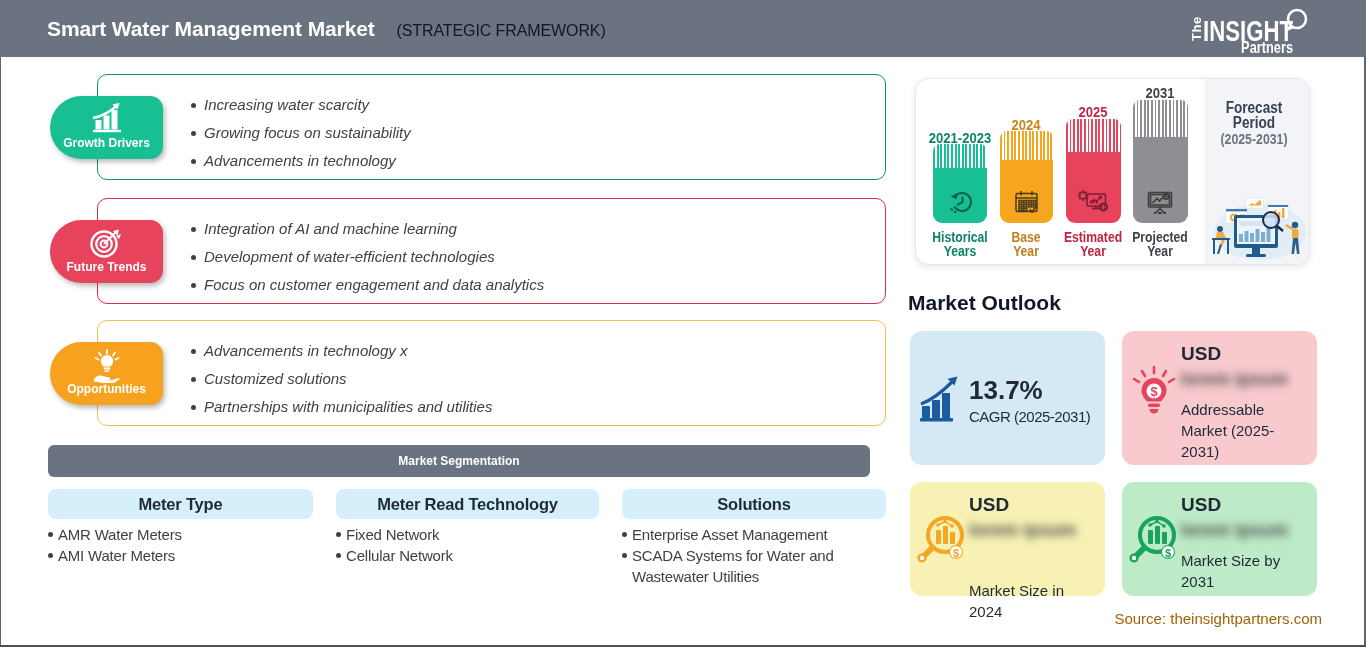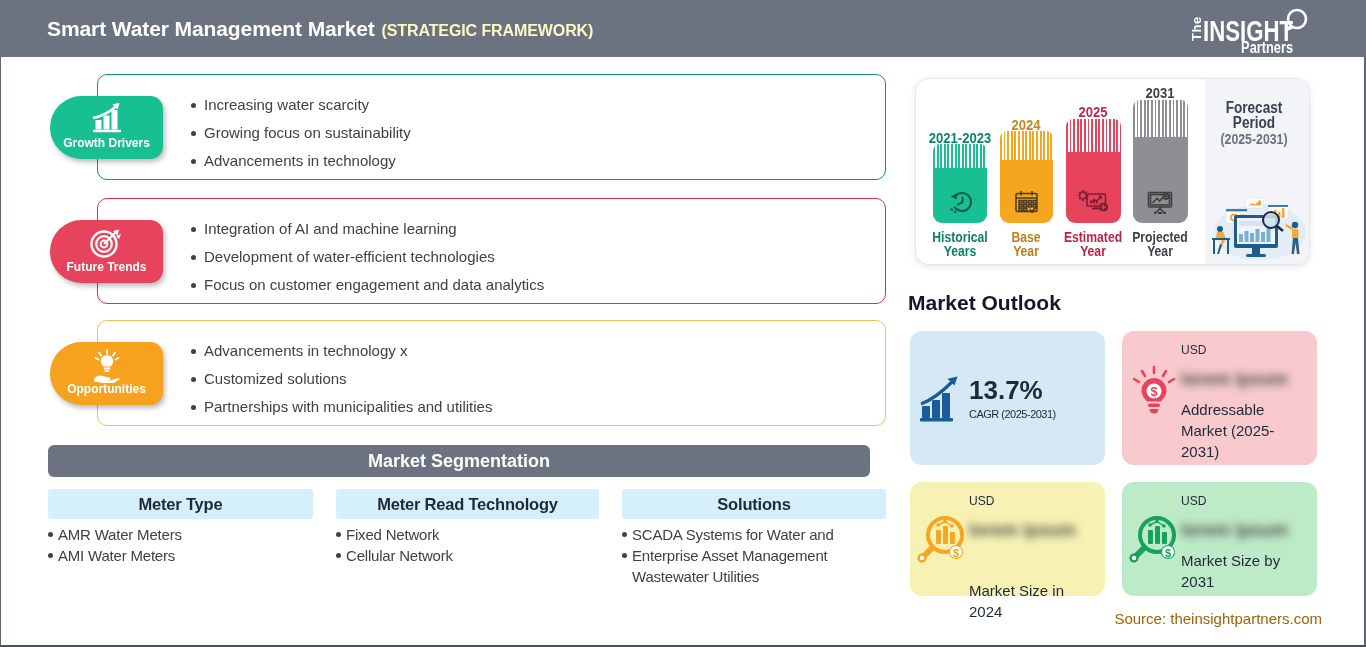--- a/index.html
+++ b/index.html
@@ -5,54 +5,54 @@
 html,body{margin:0;padding:0;}
 *{box-sizing:border-box;font-family:"Liberation Sans",sans-serif;-webkit-font-smoothing:antialiased;}
 .page{position:relative;width:1366px;height:647px;background:#fff;overflow:hidden;}
 .edgeL{position:absolute;left:0;top:57px;bottom:0;width:1px;background:#60656d;}
 .edgeR{position:absolute;right:0;top:57px;bottom:0;width:2px;background:#60656d;}
 .edgeB{position:absolute;left:0;bottom:0;width:100%;height:2px;background:#4b5058;}
 .abs{position:absolute;}
 
 .header{position:absolute;left:0;top:0;width:100%;height:57px;background:#6b7280;}
 .h-title{position:absolute;left:47px;top:17px;letter-spacing:-0.1px;font-size:21px;font-weight:bold;color:#fff;}
-.h-sub{font-size:16px;font-weight:bold;color:#fef9c3;margin-left:1px;letter-spacing:-0.1px;}
-
-.box{position:absolute;left:97px;width:789px;height:106px;border-radius:10px;background:#fff;}
+.h-sub{font-size:16px;font-weight:normal;color:#0f172a;margin-left:16px;letter-spacing:-0.1px;}
+
+.box{position:absolute;left:97px;width:789px;height:106px;border-radius:10px;background:#fff;font-style:italic;}
 .box ul{list-style:none;margin:0;padding:0 0 0 93px;}
 .box li{position:relative;height:28px;line-height:28px;font-size:15px;color:#3f4148;padding-left:13px;}
 .box li::before{content:'';position:absolute;left:0;top:12px;width:5px;height:5px;border-radius:50%;background:#3f4148;}
 .pill{position:absolute;left:50px;width:113px;height:63px;border-radius:32px 13px 13px 32px;
  box-shadow:2px 3px 5px rgba(60,60,60,.35);color:#fff;text-align:center;}
 .pill .plabel{position:absolute;left:0;right:0;bottom:9px;font-size:12px;font-weight:bold;transform:translateZ(0);}
 .pill svg{position:absolute;left:50%;transform:translateX(-50%);top:7px;}
 
 .segbar{position:absolute;left:48px;top:445px;width:822px;height:32px;background:#6b7280;border-radius:6px;
- color:#fff;font-size:18px;font-weight:bold;text-align:center;line-height:32px;}
-.colhead{position:absolute;top:489px;height:30px;background:#d5f0fa;border-radius:3px;
+ color:#fff;font-size:12px;font-weight:bold;text-align:center;line-height:32px;}
+.colhead{position:absolute;top:489px;height:30px;background:#d5f0fa;border-radius:8px;
  font-size:16.5px;font-weight:bold;color:#1f2937;text-align:center;line-height:30px;letter-spacing:-0.2px;}
 .seglist{position:absolute;font-size:15px;color:#3f4148;letter-spacing:-0.2px;}
 .seglist .row{position:relative;padding-left:10px;line-height:21px;}
 .seglist .row::before{content:'';position:absolute;left:0;top:8px;width:5px;height:5px;border-radius:50%;background:#3f4148;}
 .seglist .row.nob::before{display:none;}
 
 .ycard{position:absolute;left:915px;top:78px;width:395px;height:187px;background:#fff;
  border:1px solid #e4e7ec;border-radius:14px;box-shadow:0 2px 6px rgba(120,120,130,.18);}
 .fpanel{position:absolute;left:1205px;top:79px;width:104px;height:185px;background:#f2f4f7;border-radius:0 13px 13px 0;}
 .fp-t1{position:absolute;left:1202px;top:100px;width:104px;text-align:center;font-size:16px;font-weight:bold;color:#374151;line-height:15px;transform:scaleX(.85);}
 .fp-t2{position:absolute;left:1197px;top:130px;width:114px;text-align:center;font-size:15px;font-weight:bold;color:#6b7280;transform:scaleX(.82);}
 .bar-sol{position:absolute;border-radius:0 0 9px 9px;}
 .bar-str{position:absolute;border-radius:7px 7px 0 0;}
 .yrlab{position:absolute;font-size:15px;font-weight:bold;text-align:center;transform:scaleX(.87);width:80px;}
 .blab{position:absolute;font-size:14px;font-weight:bold;text-align:center;line-height:13.5px;transform:scaleX(.87);}
 .baricon{position:absolute;}
 
 .mo-h{position:absolute;left:908px;top:291px;font-size:21px;font-weight:bold;color:#111827;}
 .card{position:absolute;width:195px;border-radius:12px;}
-.usd{position:absolute;font-size:12px;font-weight:normal;color:#1f2937;}
+.usd{position:absolute;font-size:19px;font-weight:bold;color:#1f2937;}
 .blur{position:absolute;font-size:18px;font-weight:bold;color:#4a4a4a;filter:blur(4px);}
 .ctext{position:absolute;font-size:15px;color:#1f2937;line-height:21px;}
 .source{position:absolute;right:44px;top:610px;font-size:15px;color:#a16207;}
 
 .logo{position:absolute;left:1188px;top:5px;width:124px;height:50px;}
 </style>
 </head>
 <body>
 <div class="page">
   <div class="edgeL"></div>
@@ -141,22 +141,22 @@
   <div class="colhead" style="left:622px;width:264px;">Solutions</div>
   <div class="seglist" style="left:48px;top:524px;width:280px;">
     <div class="row">AMR Water Meters</div>
     <div class="row">AMI Water Meters</div>
   </div>
   <div class="seglist" style="left:336px;top:524px;width:280px;">
     <div class="row">Fixed Network</div>
     <div class="row">Cellular Network</div>
   </div>
   <div class="seglist" style="left:622px;top:524px;width:262px;">
+    <div class="row">Enterprise Asset Management</div>
     <div class="row">SCADA Systems for Water and</div>
-    <div class="row">Enterprise Asset Management</div>
     <div class="row nob">Wastewater Utilities</div>
   </div>
 
   <div class="ycard"></div>
   <div class="fpanel"></div>
   <div class="fp-t1">Forecast<br>Period</div>
   <div class="fp-t2">(2025-2031)</div>
   <div class="abs" id="illus" style="left:1208px;top:192px;">
     <svg width="100" height="71" viewBox="0 0 100 71">
       <ellipse cx="52" cy="40" rx="46" ry="28" fill="#e3edf6"></ellipse>
@@ -300,21 +300,21 @@
     <g fill="#1b5a9b">
       <rect x="2" y="30" width="8" height="12" rx="1"></rect>
       <rect x="12" y="24" width="8" height="18" rx="1"></rect>
       <rect x="22" y="17" width="8" height="25" rx="1"></rect>
       <rect x="0" y="42" width="33" height="3.5" rx="1"></rect>
     </g>
     <path d="M1 28 C12 24,24 14,33 5" stroke="#1b5a9b" stroke-width="3.2" fill="none"></path>
     <path d="M37.5 0.5 L27.5 2.8 L34.5 9.5 Z" fill="#1b5a9b"></path>
   </svg>
   <div class="abs" style="left:969px;top:375px;font-size:26px;font-weight:bold;color:#1f2937;">13.7%</div>
-  <div class="abs" style="left:969px;top:408px;font-size:11px;letter-spacing:-0.5px;color:#1f2937;">CAGR (2025-2031)</div>
+  <div class="abs" style="left:969px;top:408px;font-size:15px;letter-spacing:-0.5px;color:#1f2937;">CAGR (2025-2031)</div>
 
   <svg class="abs" style="left:1129px;top:365px;" width="50" height="60" viewBox="0 0 50 60">
     <g stroke="#e8435c" stroke-width="2.6" stroke-linecap="round">
       <line x1="25" y1="2" x2="25" y2="8"></line>
       <line x1="13" y1="6" x2="16" y2="11"></line>
         <line x1="37" y1="6" x2="34" y2="11"></line>
       <line x1="5" y1="14" x2="10" y2="17"></line>
         <line x1="45" y1="14" x2="40" y2="17"></line>
     </g>
     <path d="M25 13 a12.5 12.5 0 0 1 12.5 12.5 c0 5.5-3.5 8-5.5 11 h-14 c-2-3-5.5-5.5-5.5-11 A12.5 12.5 0 0 1 25 13 Z" fill="#e8435c"></path>

